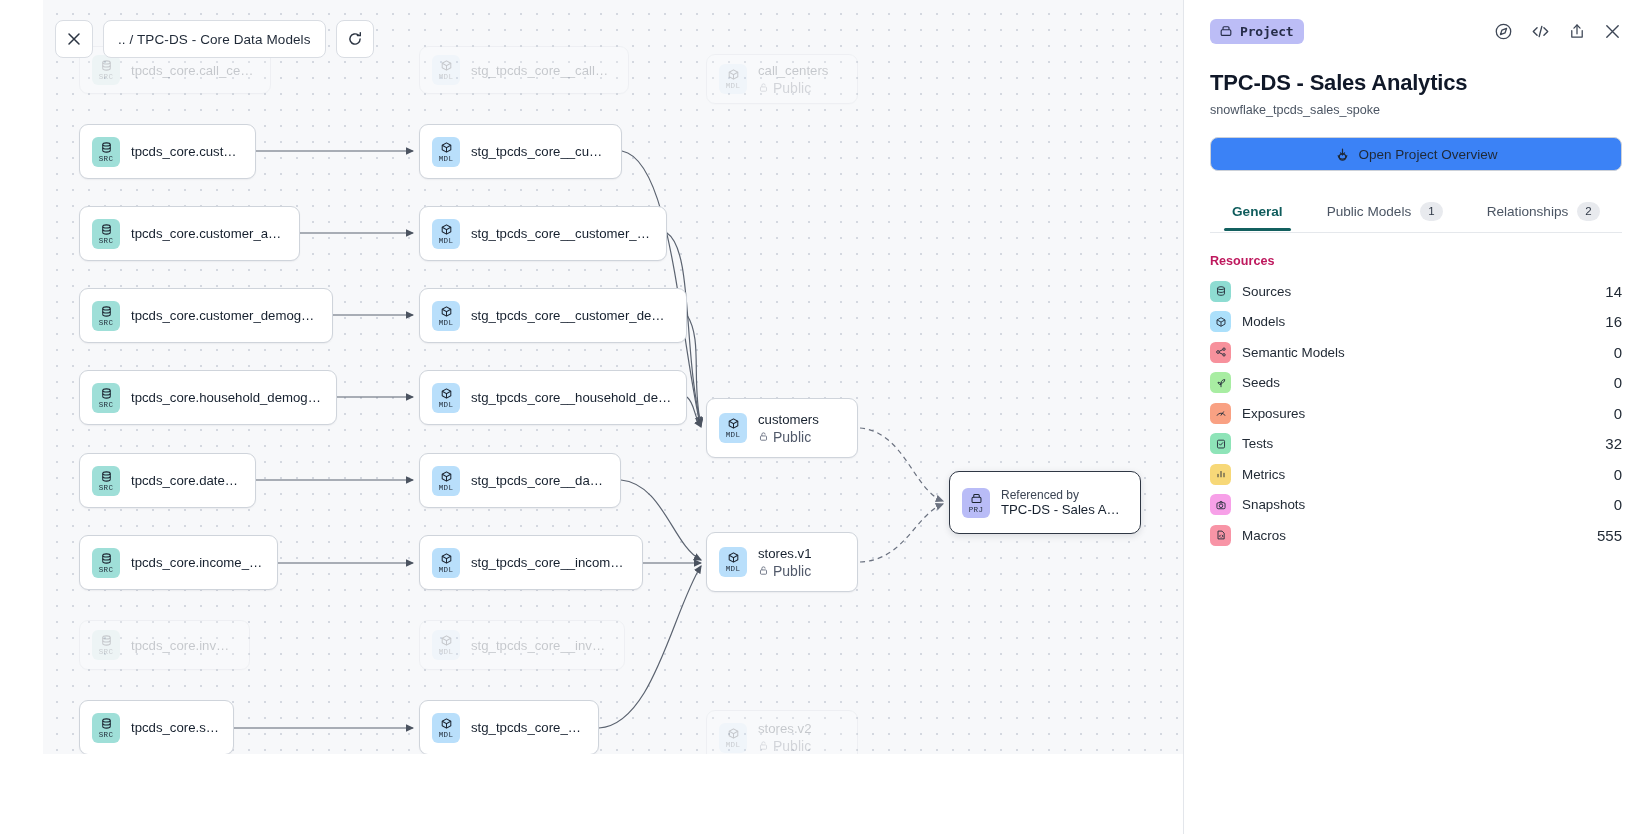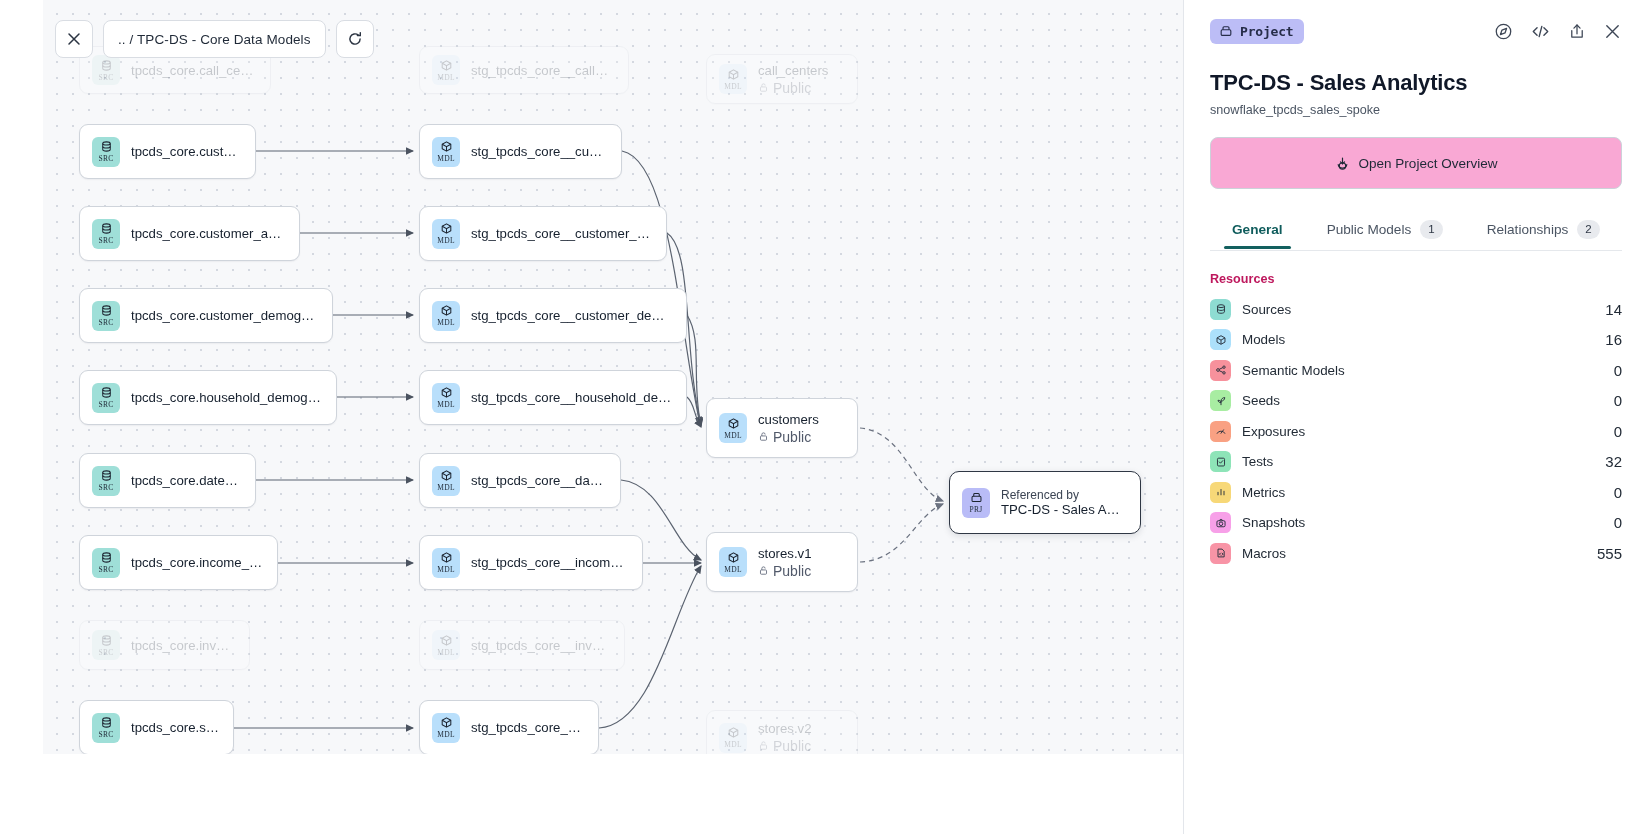--- a/index.html
+++ b/index.html
@@ -61,21 +61,21 @@
     cursor: pointer;
     z-index: 10;
   }
   .node .badge {
     width: 28px; height: 30px; border-radius: 6px;
     display: flex; flex-direction: column; align-items: center; justify-content: center;
     gap: 0px; flex: 0 0 28px; margin-right: 11px;
   }
   .badge .bi { line-height: 0; }
   .badge .bt {
-    font-size: 7.5px; font-family: Liberation Serif, serif;
+    font-size: 7.5px; font-family: Liberation Mono, monospace;
     letter-spacing: .3px; color: #1f2a37; margin-top: 1px;
   }
   .badge.src { background: #9fdfd8; }
   .badge.mdl { background: #b9dffb; }
   .badge.prj { background: #b9bcf7; }
   .node .labelwrap { display: flex; flex-direction: column; justify-content: center; overflow: hidden; }
   .node .nlabel {
     font-size: 13.2px; color: #16202e; white-space: nowrap;
     overflow: hidden; text-overflow: ellipsis;
   }
@@ -107,22 +107,22 @@
     background: #bcbdf6; color: #262d49; border-radius: 6px;
     padding: 5px 11px 5px 9px; font-size: 13px; font-weight: bold;
     display: inline-flex; align-items: center; gap: 7px;
     font-family: "DejaVu Sans Mono", monospace; letter-spacing: -.2px;
   }
   .panel-icons { display: flex; align-items: center; gap: 17px; }
   .panel-icons .pi { cursor: pointer; display: flex; }
   .ptitle { font-size: 22px; font-weight: bold; color: #101828; margin-top: 12px; letter-spacing: -.2px; }
   .psub { font-size: 12.6px; color: #4b5563; margin-top: 7px; }
   .overview-btn {
-    margin-top: 20px; height: 52px; width: 100%;
-    border: 1px solid #ccd1d9; border-radius: 8px; background: #f9a8d4;
+    margin-top: 20px; height: 34px; width: 100%;
+    border: 1px solid #ccd1d9; border-radius: 8px; background: #3b82f6;
     display: flex; align-items: center; justify-content: center; gap: 9px;
     font-size: 13.5px; color: #1f2937; cursor: pointer;
   }
   .tabs {
     margin-top: 23px; display: flex; gap: 0; border-bottom: 1px solid #e5e8ec; align-items: center;
   }
   .tab {
     padding: 8px 22px 11px 22px; font-size: 13.6px; color: #4b5563;
     display: flex; align-items: center; gap: 9px; cursor: pointer;
     position: relative; white-space: nowrap;

